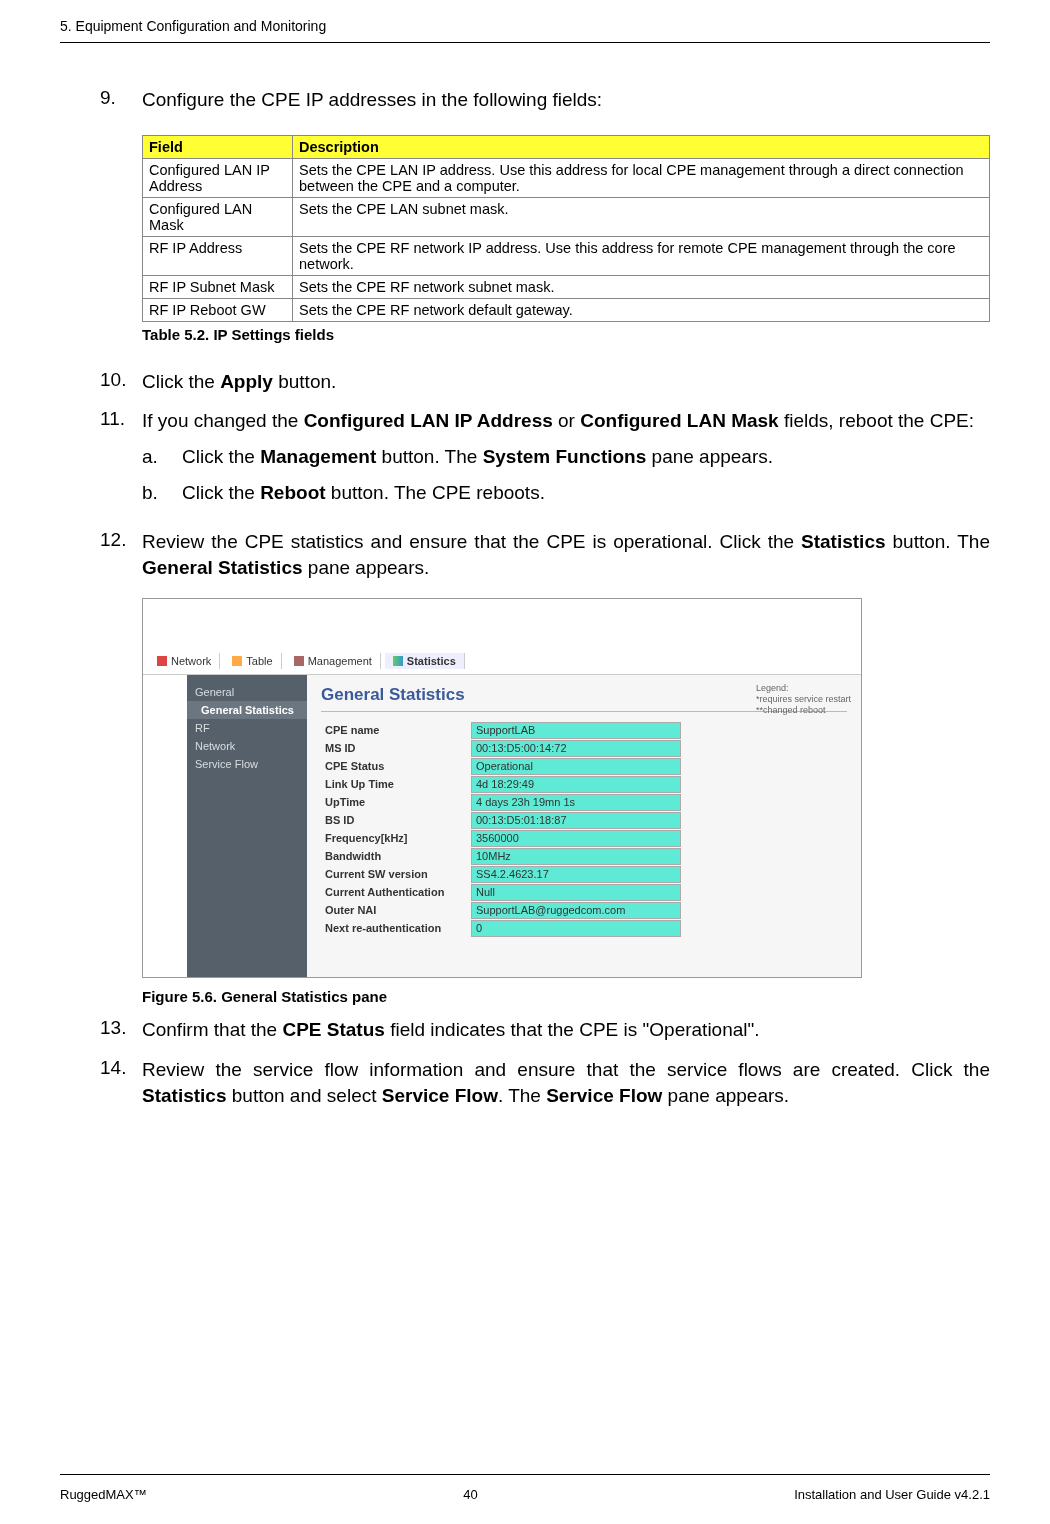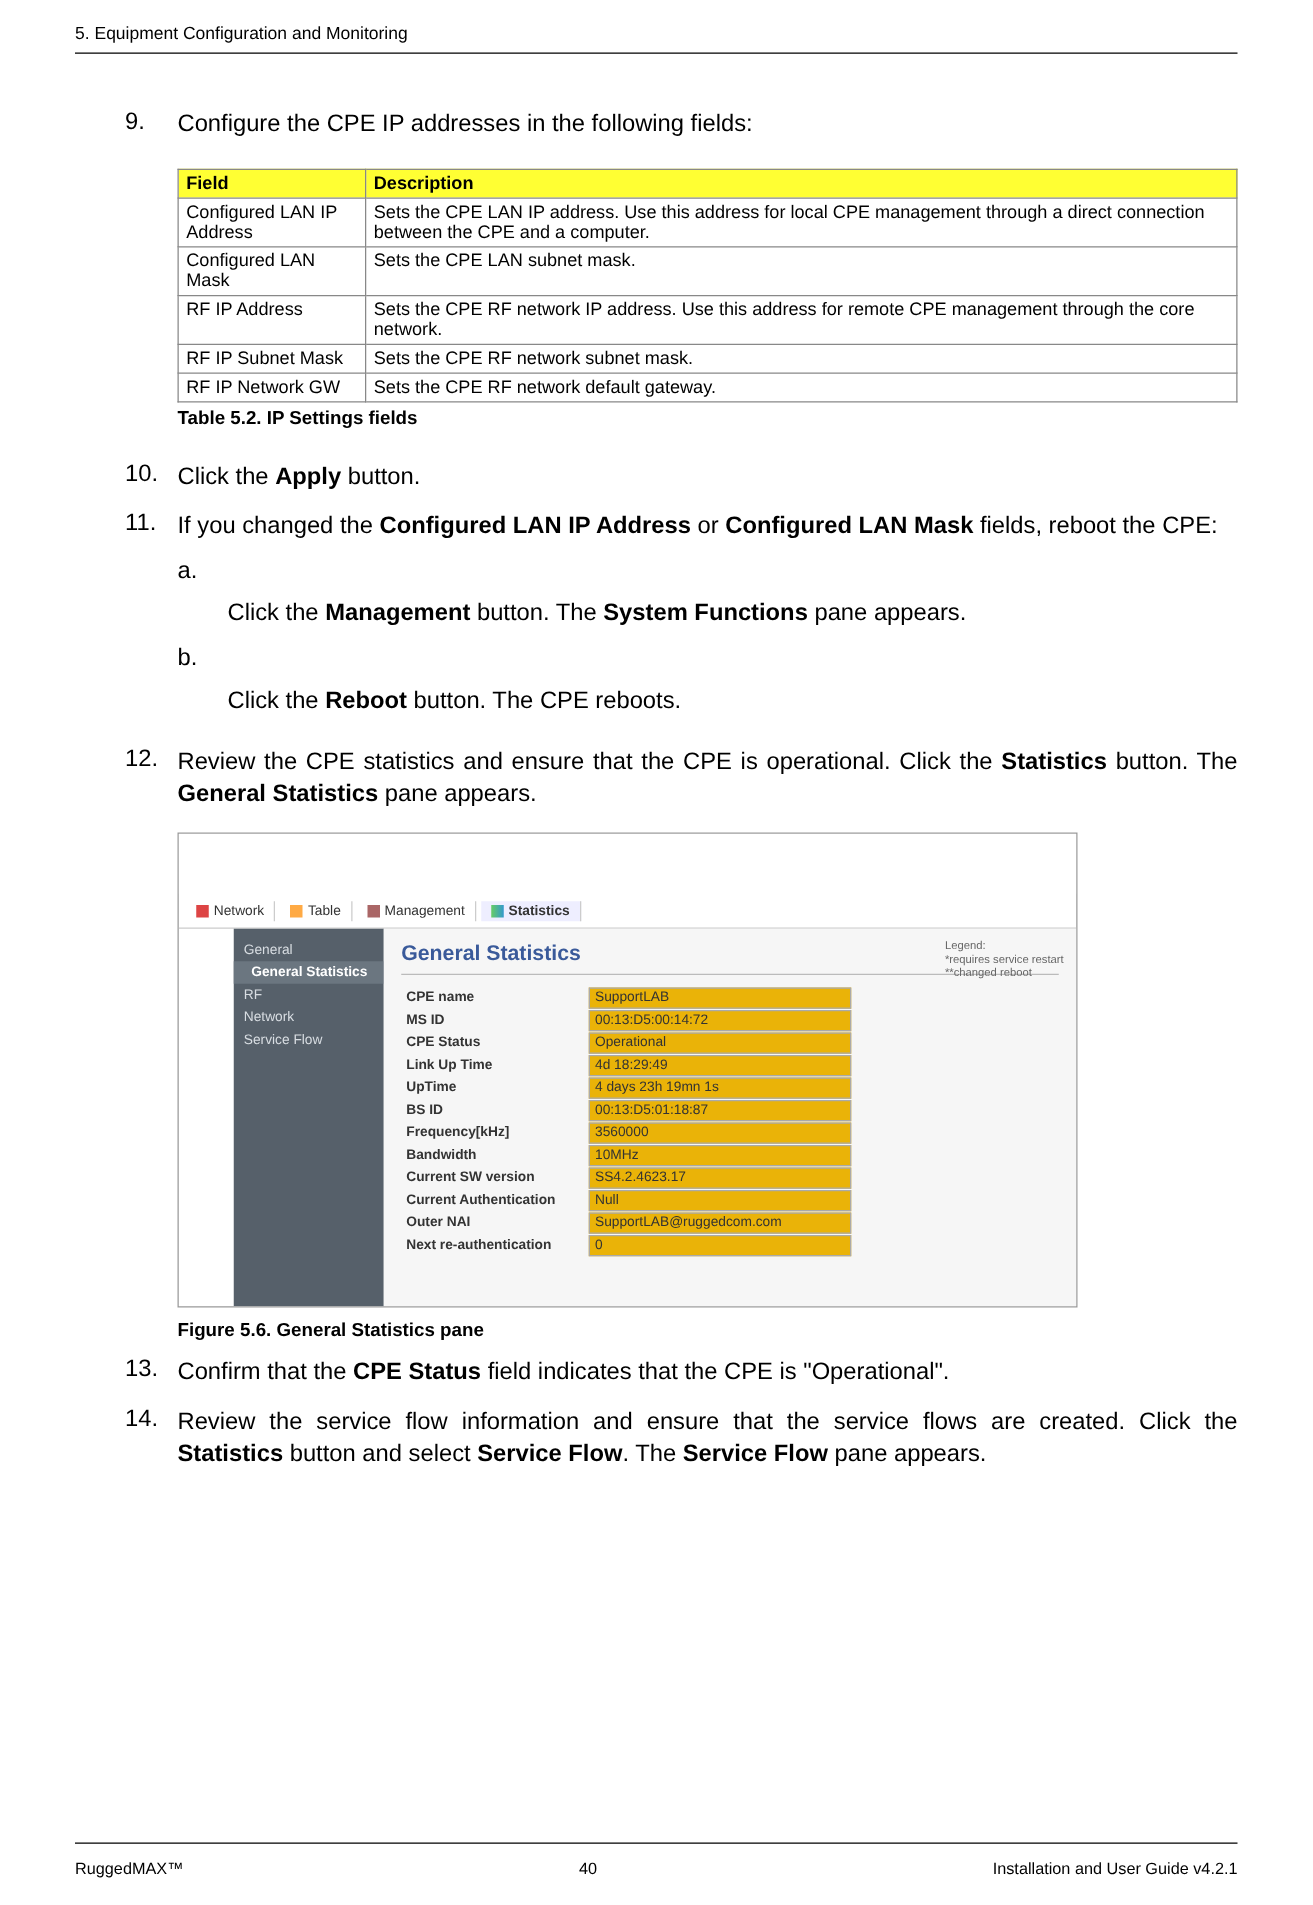--- a/index.html
+++ b/index.html
@@ -78,21 +78,20 @@
       margin-bottom: 10px;
     }
     ol.sub-list > li > .sub-num {
       width: 40px;
       flex-shrink: 0;
       font-size: 19px;
     }
     ol.sub-list > li > .sub-body {
       flex: 1;
       font-size: 19px;
-      margin-top: 34px;
     }
     b { font-weight: bold; }
     .figure-wrap {
       margin-left: 42px;
       margin-top: 18px;
       margin-bottom: 8px;
     }
     .screenshot {
       border: 1px solid #999;
       background: #fff;
@@ -179,21 +178,21 @@
       gap: 0;
       font-size: 11px;
     }
     .stats-grid .lbl {
       color: #333;
       font-weight: bold;
       padding: 2px 4px;
     }
     .stats-grid .val {
       border: 1px solid #aaa;
-      background: #eab308;
+      background: #5eead4;
       padding: 1px 4px;
       color: #333;
       height: 17px;
       margin-bottom: 1px;
     }
     .figure-caption {
       font-size: 15px;
       font-weight: bold;
       margin-top: 10px;
     }
@@ -241,21 +240,21 @@
           </tr>
         <tr>
             <td>RF IP Address</td>
             <td>Sets the CPE RF network IP address. Use this address for remote CPE management through the core network.</td>
           </tr>
         <tr>
             <td>RF IP Subnet Mask</td>
             <td>Sets the CPE RF network subnet mask.</td>
           </tr>
         <tr>
-            <td>RF IP Network GW</td>
+            <td>RF IP Reboot GW</td>
             <td>Sets the CPE RF network default gateway.</td>
           </tr>
       </tbody>
     </table>
     <div class="table-caption">Table 5.2. IP Settings fields</div>
   </div>
 
   <ol class="main-list">
     <li>
       <span class="num">10.</span>

